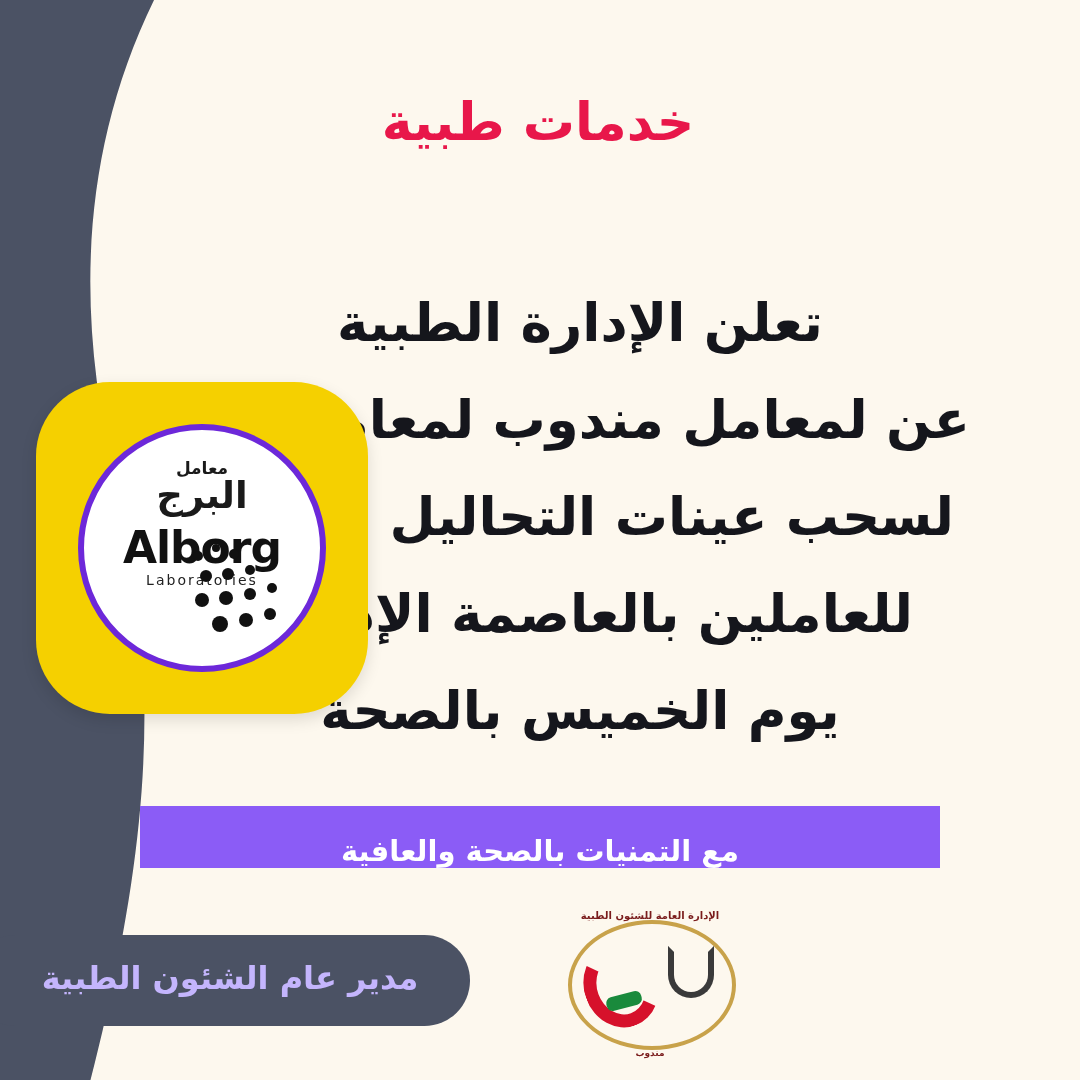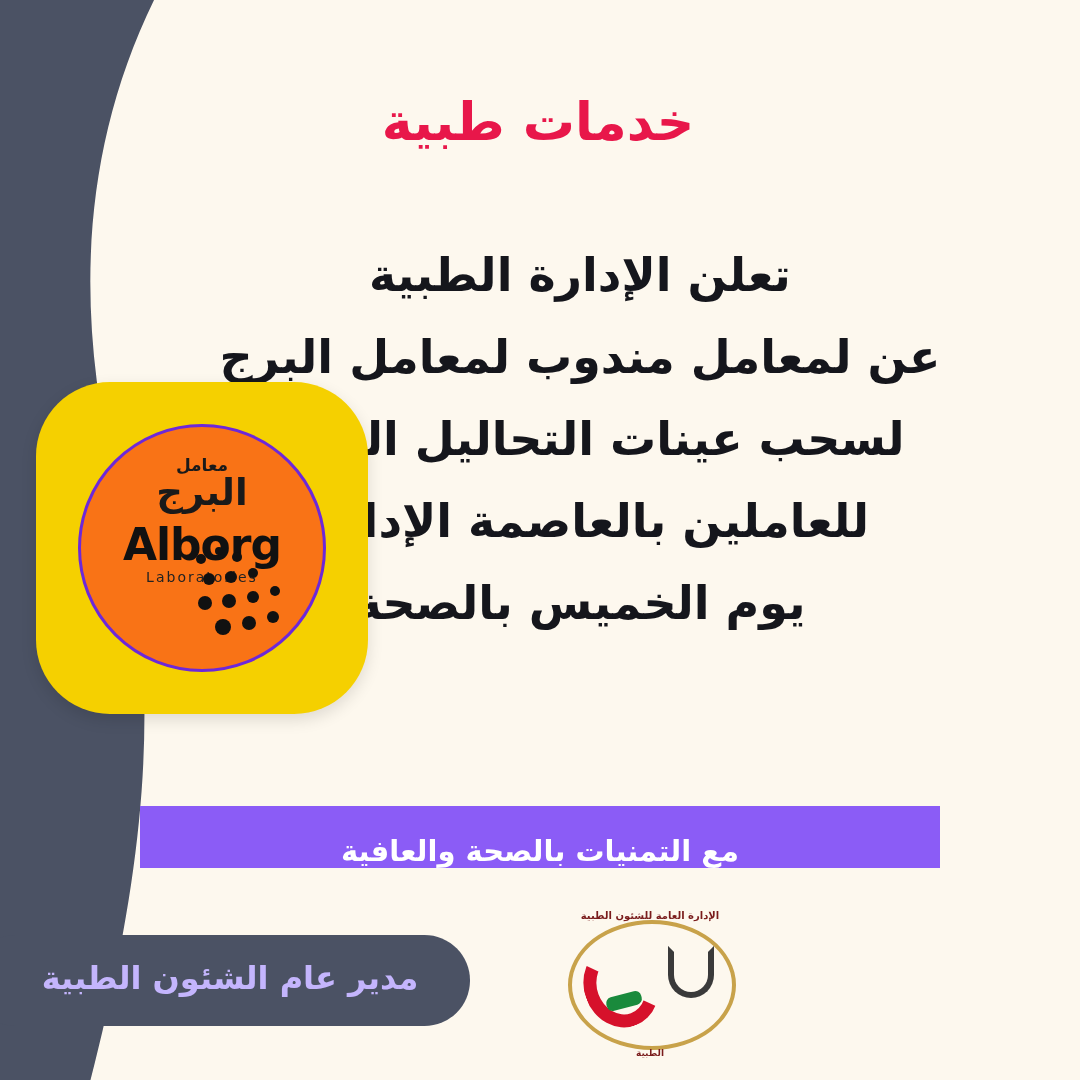--- a/index.html
+++ b/index.html
@@ -47,26 +47,27 @@
   
   .body-block {
     position: absolute;
     top: 252px;
     right: 110px;
     width: 780px;
     text-align: center;
     direction: rtl;
   }
   .body-line {
-    font-size: 46px;
+    font-size: 53px;
     font-weight: bold;
     color: #15161c;
     line-height: 1.0;
     margin-bottom: 36px;
     white-space: nowrap;
+    margin-top: 44px;
   }
 
   
   .wish-banner {
     position: absolute;
     top: 806px;
     right: 140px;
     width: 800px;
     height: 62px;
     background: #8b5cf6;
@@ -92,22 +93,22 @@
     box-shadow: 0 6px 16px rgba(0,0,0,0.12);
   }
   .logo-circle {
     position: absolute;
     left: 50%;
     top: 50%;
     transform: translate(-50%, -50%);
     width: 248px;
     height: 248px;
     border-radius: 50%;
-    background: #f97316;
-    border: 3px solid #6d28d9;
+    background: #ffffff;
+    border: 6px solid #6d28d9;
   }
   .logo-ar-small {
     position: absolute;
     top: 28px;
     left: 0;
     width: 100%;
     text-align: center;
     font-size: 17px;
     font-weight: bold;
     color: #1a1a1a;
@@ -284,16 +285,16 @@
   <div class="signature">
     <div class="sig-line">مدير عام الشئون الطبية</div>
   </div>
 
   <div class="emblem">
     <div class="emblem-ring"></div>
     <div class="emblem-text-top">الإدارة العامة للشئون الطبية</div>
     <div class="emblem-crescent"></div>
     <div class="emblem-green"></div>
     <div class="emblem-stetho"></div>
-    <div class="emblem-text-bottom">الطبية</div>
+    <div class="emblem-text-bottom">مندوب</div>
   </div>
 
 </div>
 
 </body></html>

